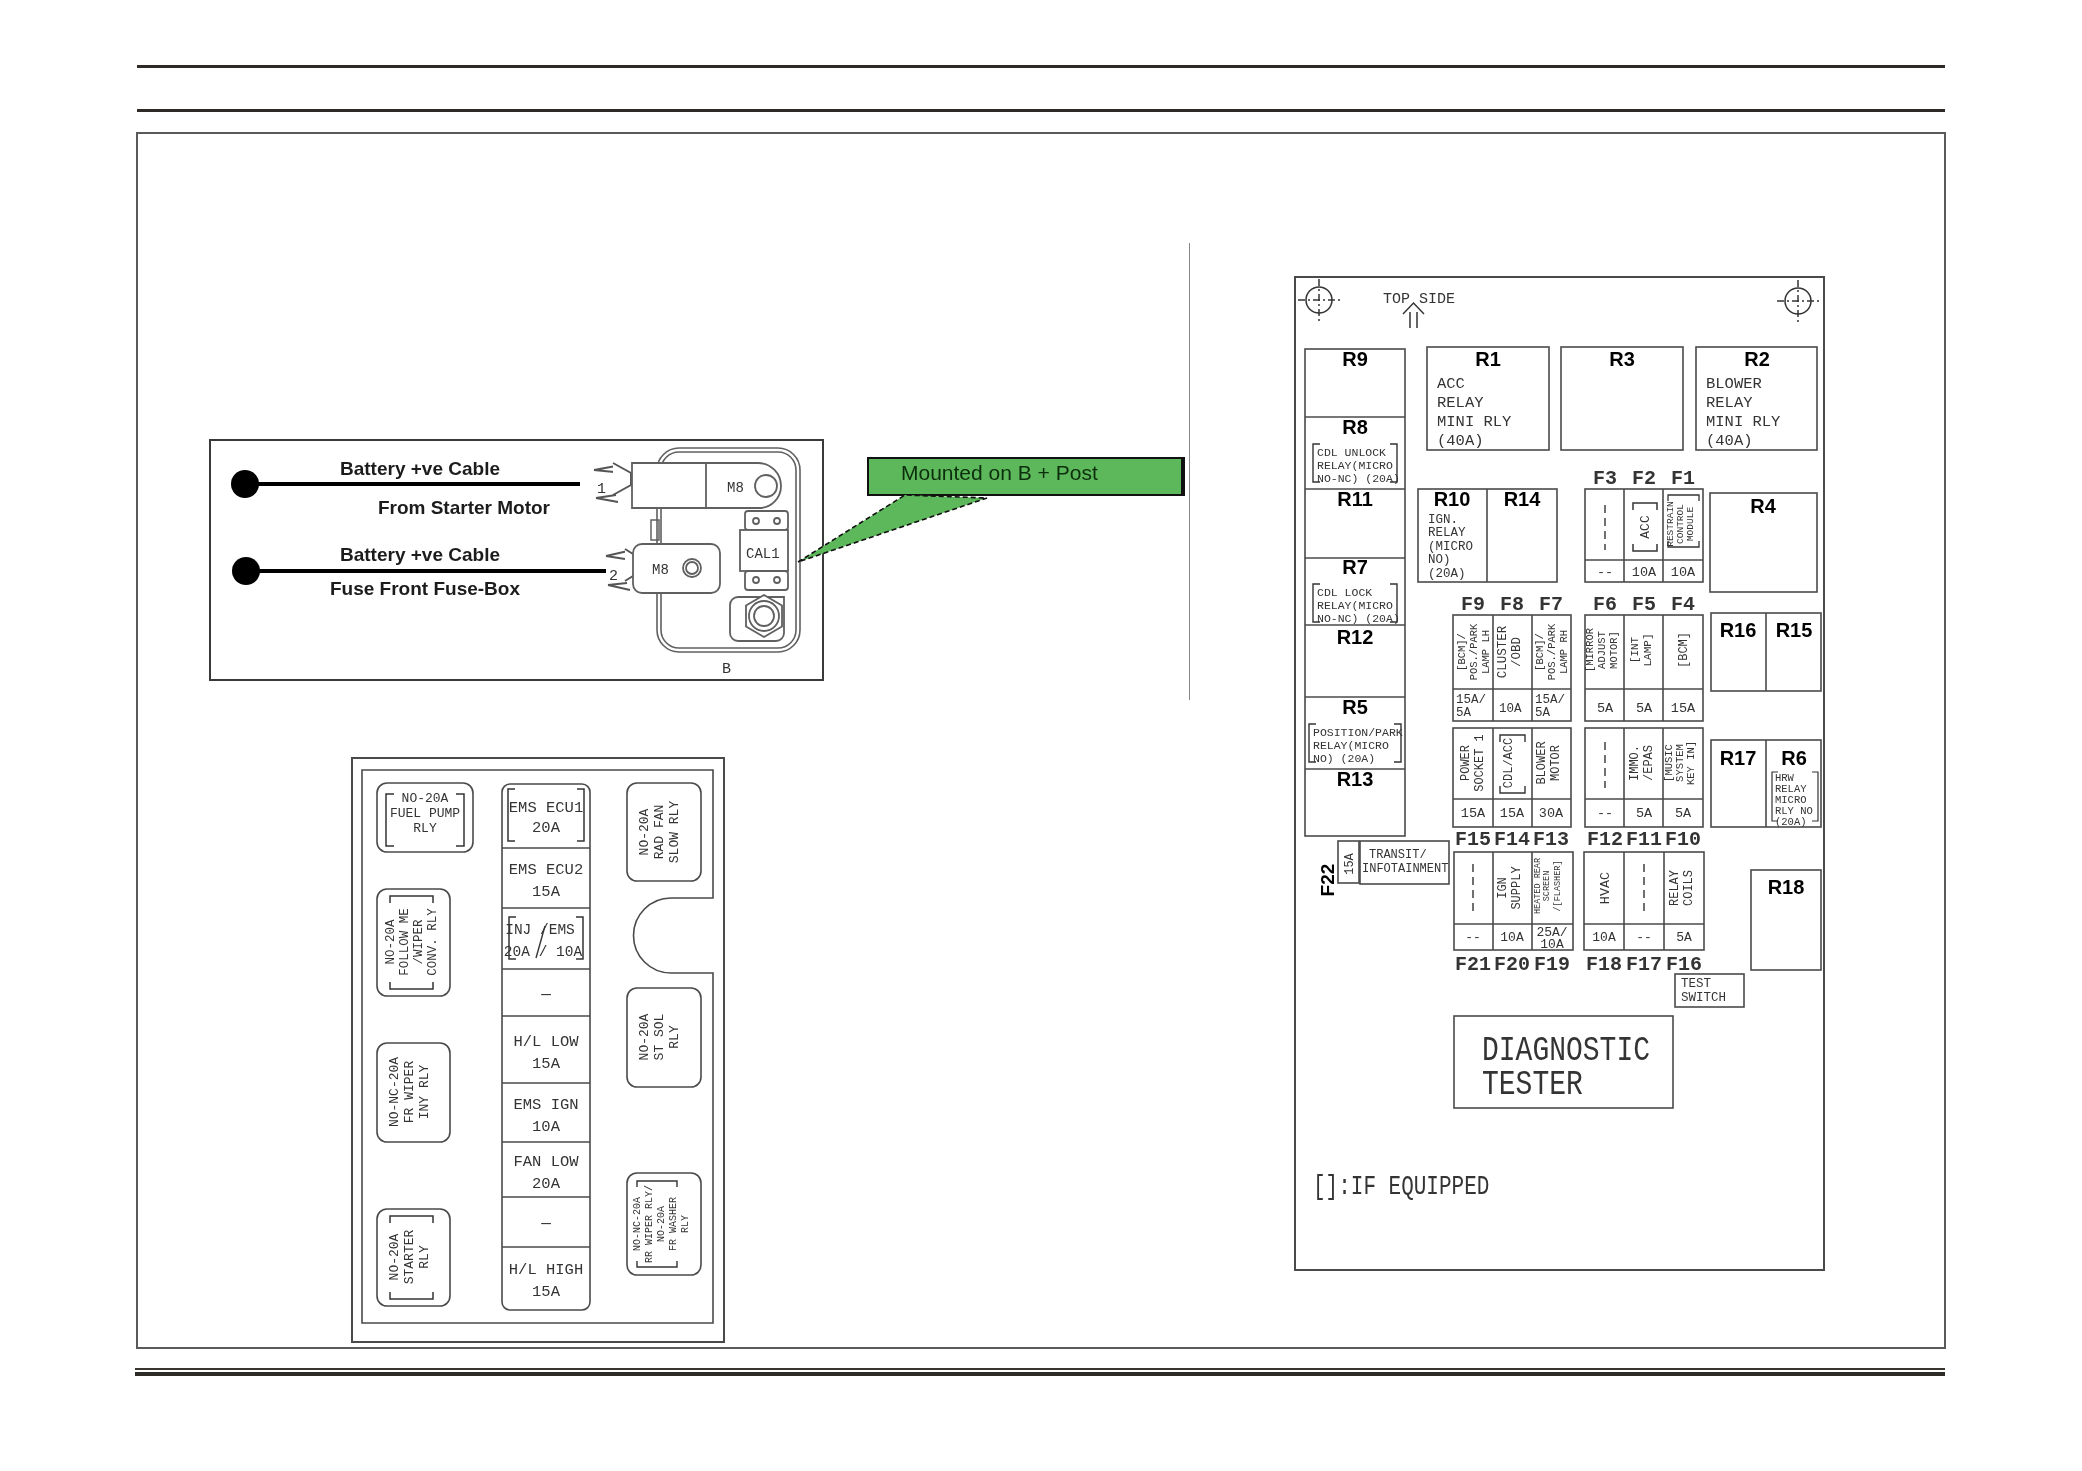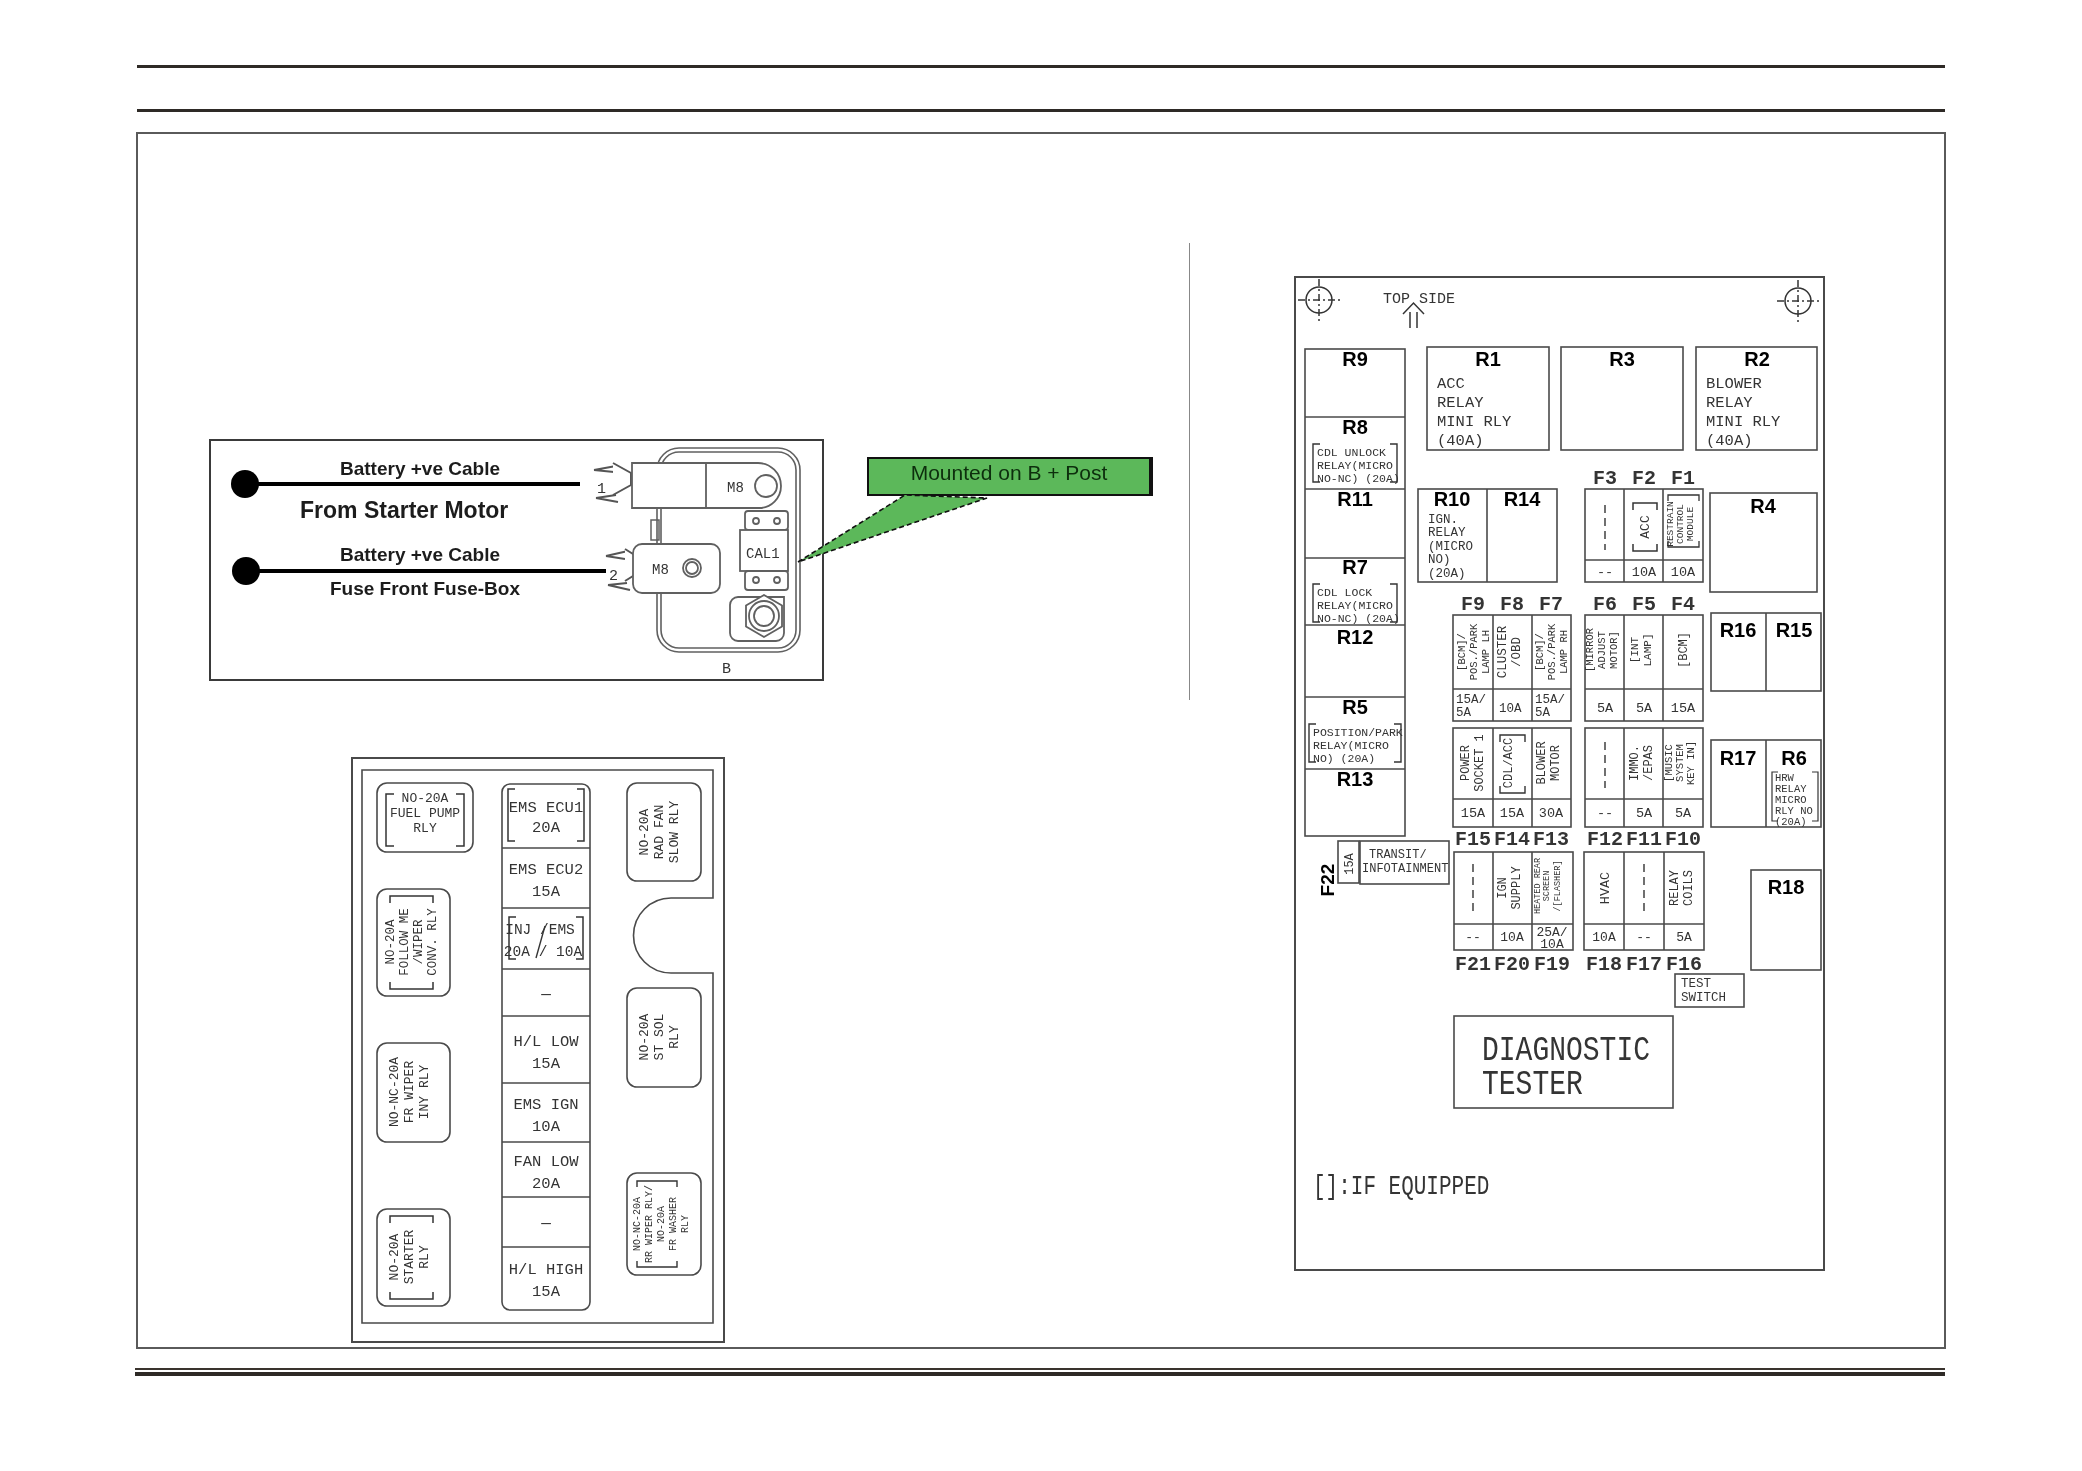--- a/index.html
+++ b/index.html
@@ -17,27 +17,27 @@
 
 <div class="abs" style="left:137px;top:109px;width:1808px;height:3px;background:#2e2a26;"></div>
 
 <div class="abs" style="left:136px;top:132px;width:1806px;height:1213px;border:2px solid #5a5a5a;"></div>
 
 
 <div class="abs" style="left:209px;top:439px;width:611px;height:238px;border:2px solid #3a3a3a;"></div>
 
 <div class="abs" style="left:300px;top:458px;width:240px;text-align:center;font-size:19px;font-weight:bold;color:#1c1c1c;">Battery +ve Cable</div>
 
-<div class="abs" style="left:300px;top:497px;width:250px;text-align:left;font-size:23px;font-weight:bold;color:#1c1c1c;">From Starter Motor</div>
+<div class="abs" style="left:300px;top:497px;width:250px;text-align:right;font-size:19px;font-weight:bold;color:#1c1c1c;">From Starter Motor</div>
 
 <div class="abs" style="left:300px;top:544px;width:240px;text-align:center;font-size:19px;font-weight:bold;color:#1c1c1c;">Battery +ve Cable</div>
 
 <div class="abs" style="left:295px;top:578px;width:260px;text-align:center;font-size:19px;font-weight:bold;color:#1c1c1c;">Fuse Front Fuse-Box</div>
 
-<div class="abs" style="left:867px;top:457px;width:280px;height:33px;background:#5cb85a;border:2px solid #111;border-right-width:4px;text-align:center;font-size:21px;color:#0d2e0d;padding-top:2px;">Mounted on B + Post</div>
+<div class="abs" style="left:867px;top:457px;width:280px;height:33px;background:#5cb85a;border:2px solid #111;border-right-width:4px;text-align:left;font-size:21px;color:#0d2e0d;padding-top:2px;padding-left:32px;">Mounted on B + Post</div>
 
 <svg class="abs" style="left:0;top:0;" width="2082" height="1471" viewBox="0 0 2082 1471">
 
 <circle cx="245" cy="484" r="14" fill="#000"></circle>
 
 <rect x="245" y="482" width="335" height="4" fill="#000"></rect>
 
 <g fill="none" stroke="#555" stroke-width="2">
   <path d="M594 470 l22 -4 M594 470 l20 2 M596 498 l22 4 M596 498 l20 -3"></path>
   <path d="M613 463 l18 10 l0 12 l-18 10" fill="#fff"></path>

